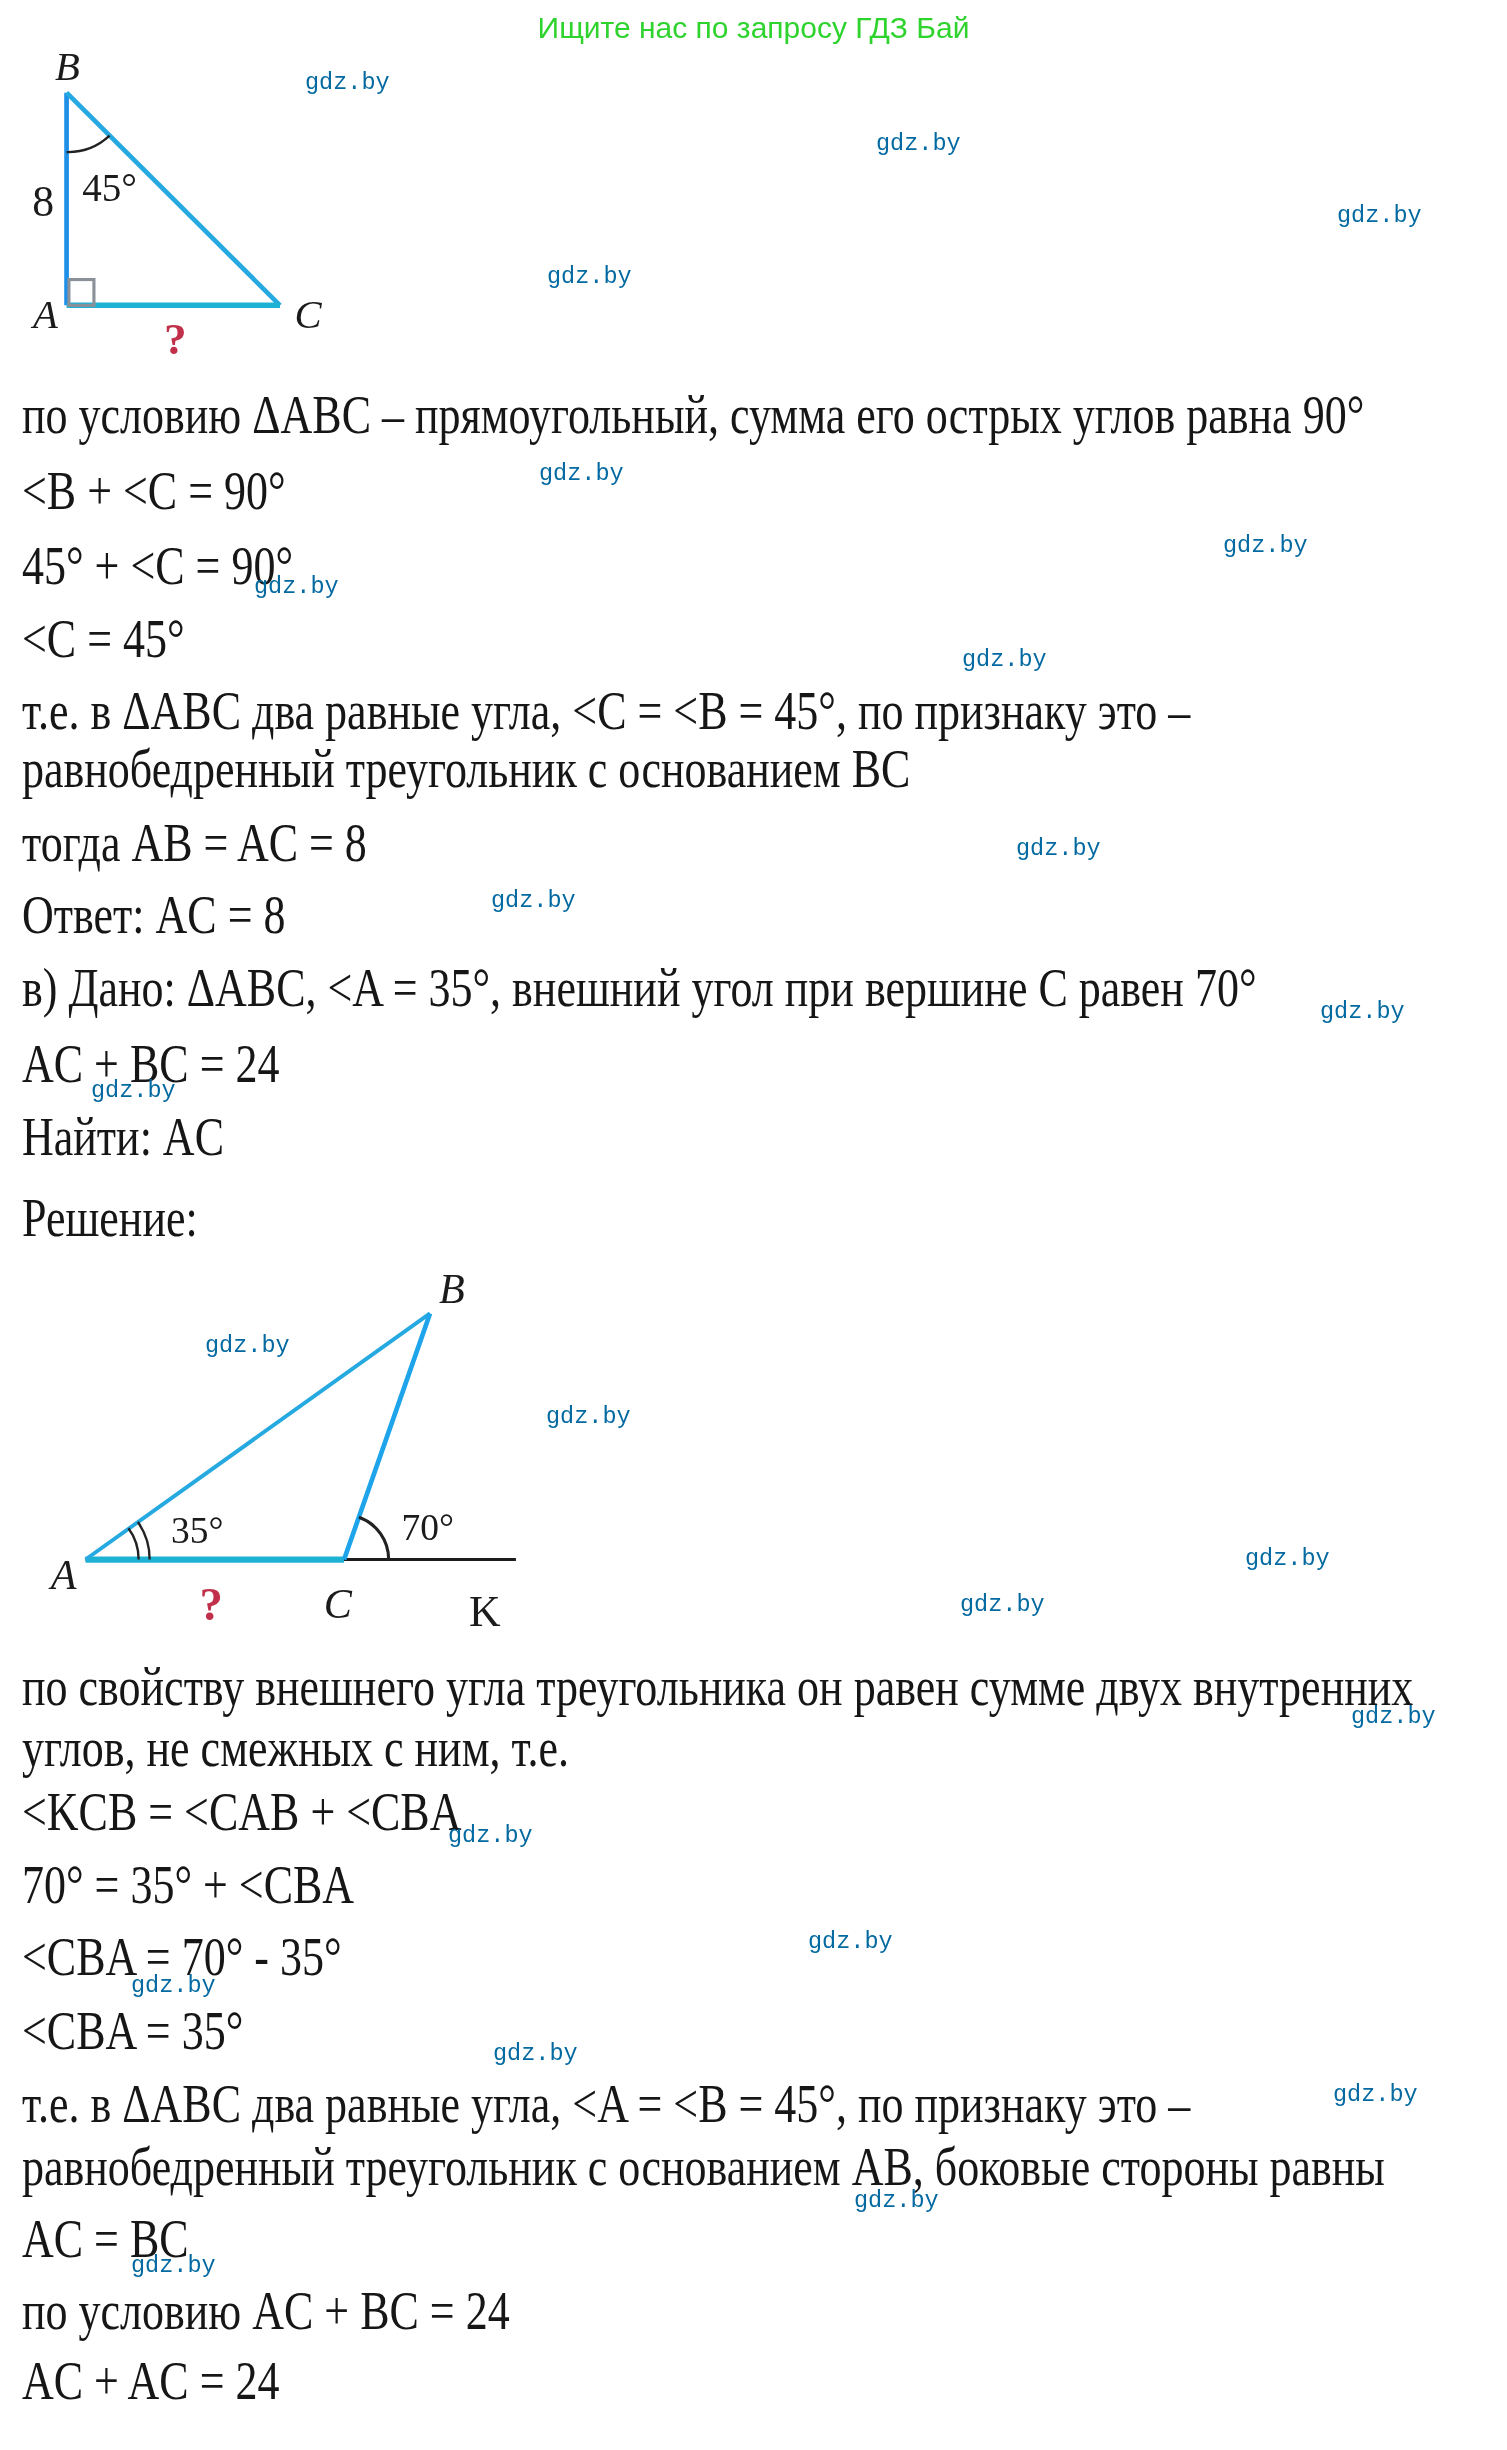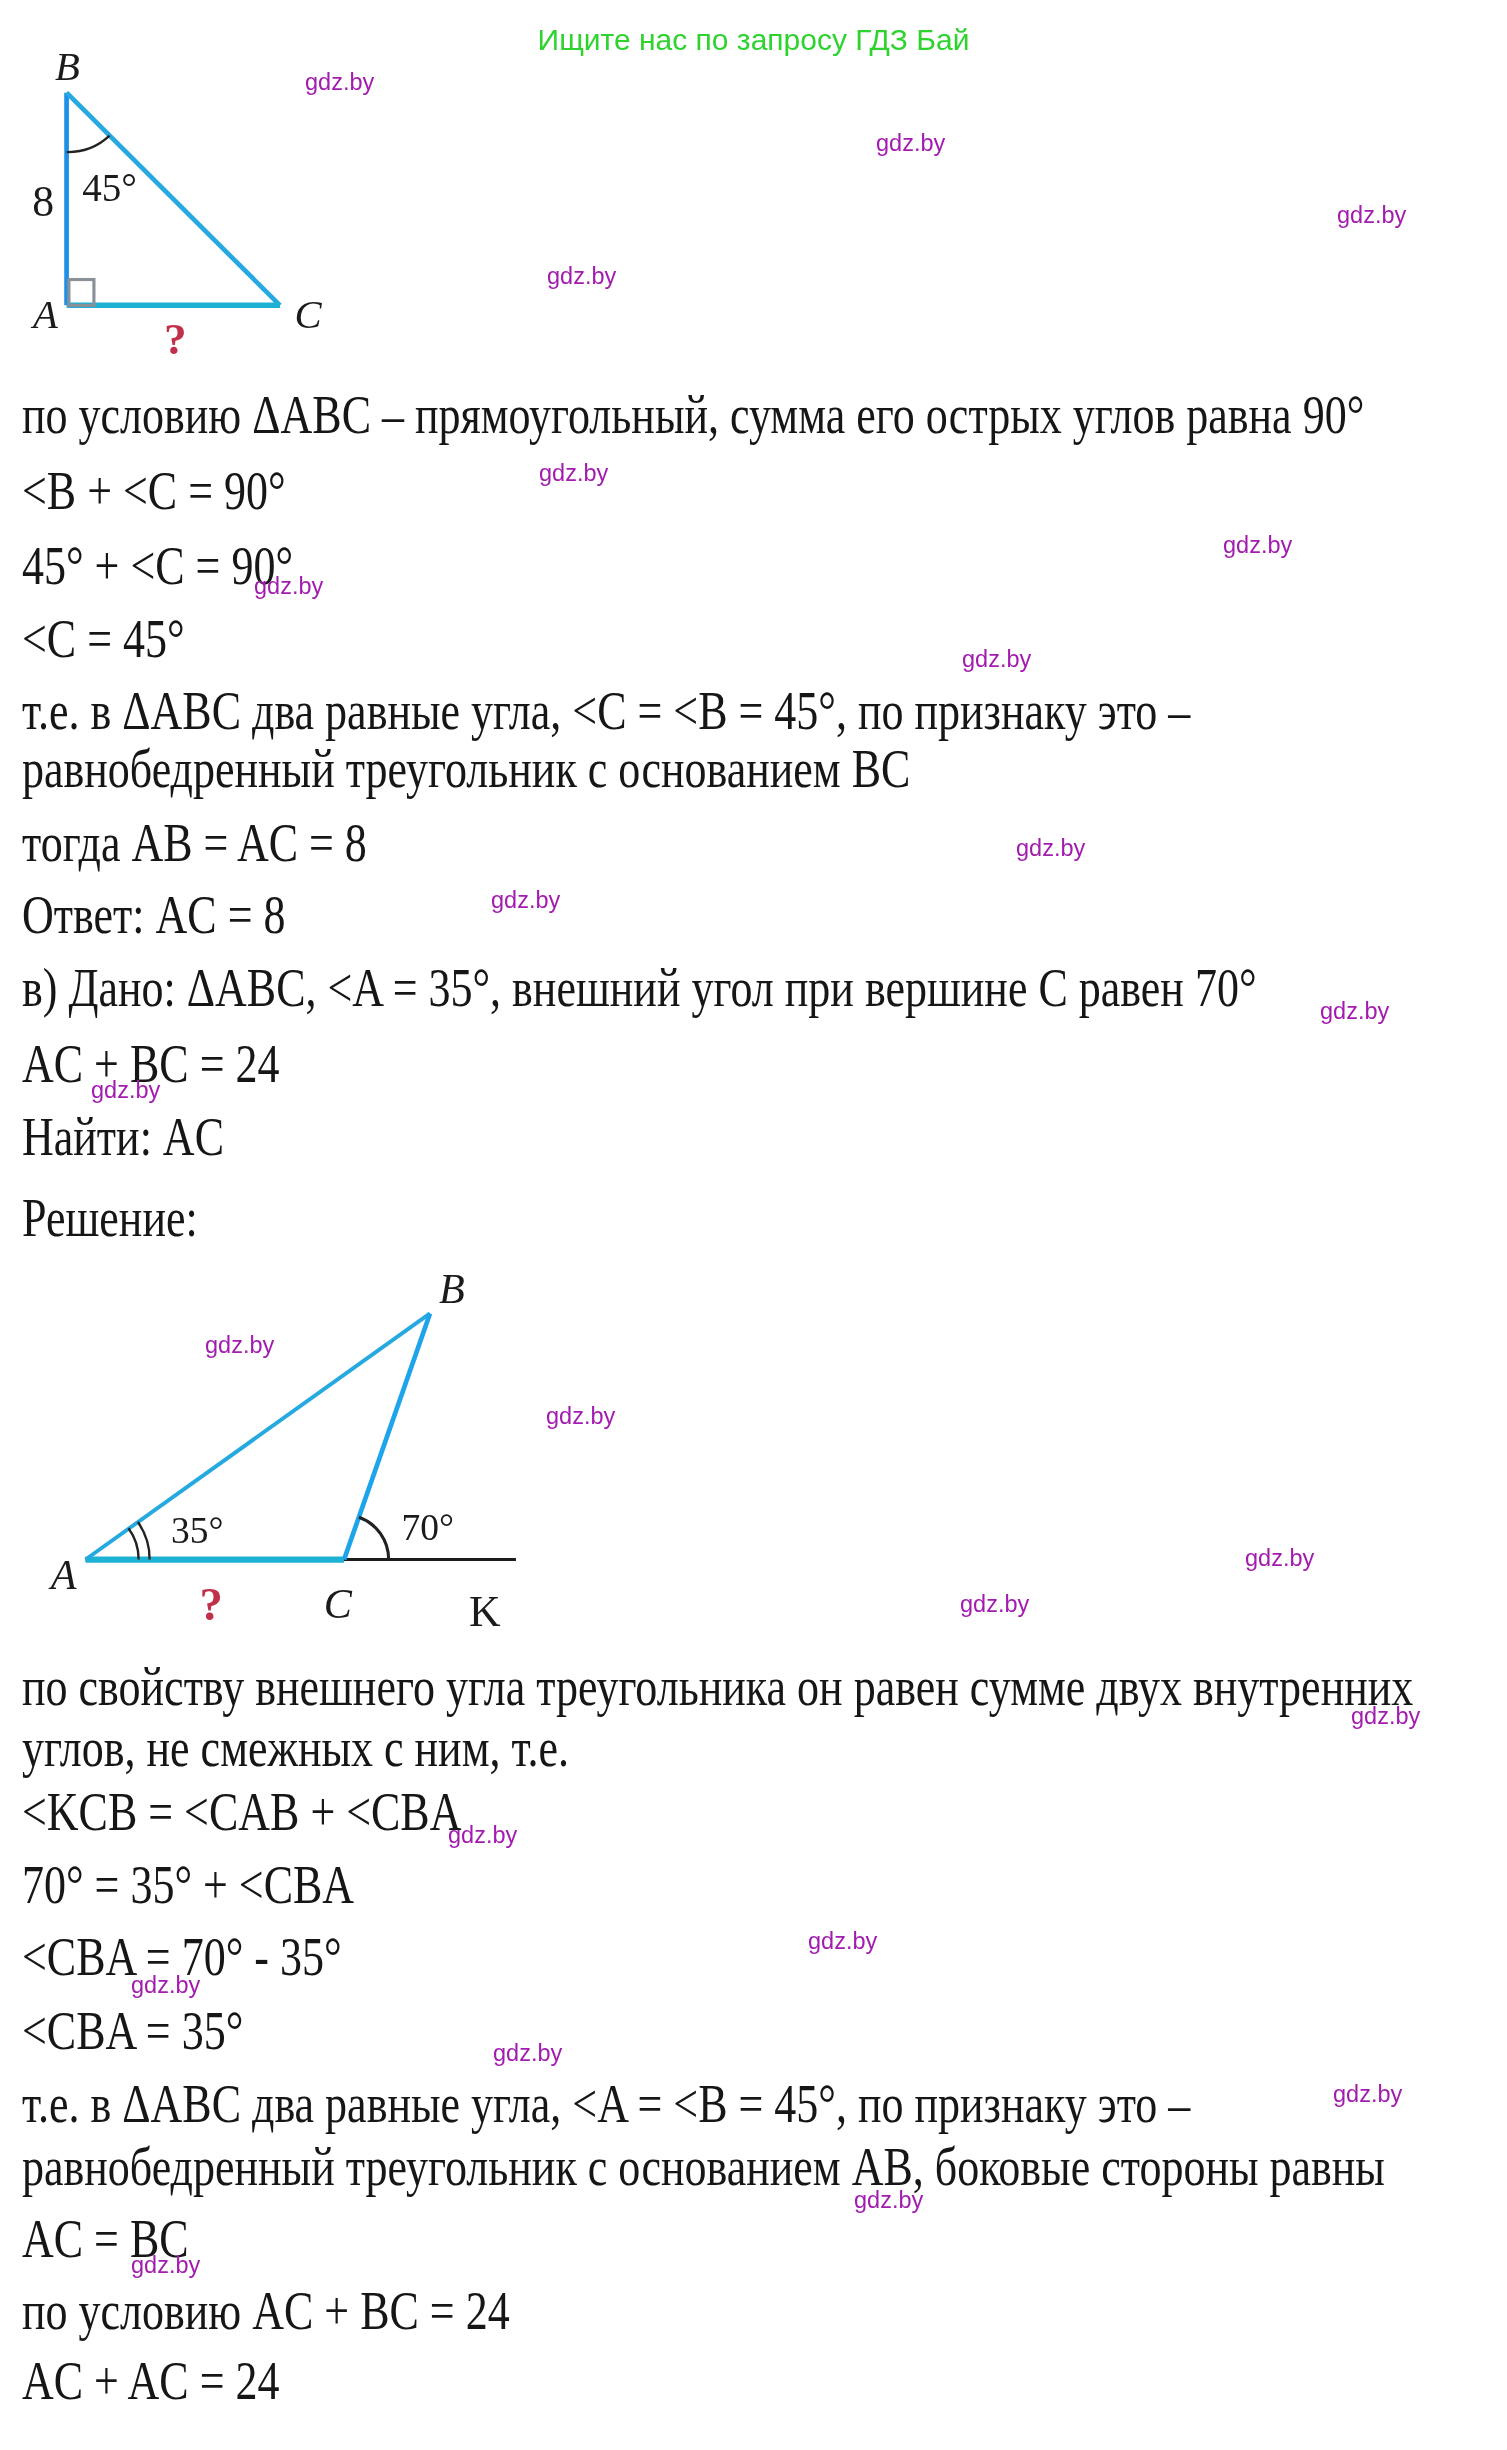--- a/index.html
+++ b/index.html
@@ -7,21 +7,21 @@
     position:relative;
     width:1507px;
     height:2450px;
     background:#ffffff;
     overflow:hidden;
     font-family:"Liberation Serif", serif;
   }
   
   .promo{
     position:absolute;
-    top:23px; left:0; width:100%;
+    top:11px; left:0; width:100%;
     text-align:center;
     font-family:"Liberation Sans", sans-serif;
     font-size:30px;
     color:#2ed32e;
     white-space:nowrap;
   }
   
   .t{
     position:absolute;
     left:22px;
@@ -29,23 +29,23 @@
     font-size:55px;
     line-height:1;
     color:#161616;
     white-space:nowrap;
     transform:scaleX(0.80);
     transform-origin:0 0;
   }
   
   .wm{
     position:absolute;
-    font-family:Liberation Sans, sans-serif;
+    font-family:Liberation Mono, monospace;
     font-size:23.5px;
-    color:#a21caf;
+    color:#0369a1;
     white-space:nowrap;
   }
   
   .footer{
     position:absolute;
     top:2409px; left:0; width:100%;
     text-align:center;
     font-family:"Liberation Sans", sans-serif;
     font-size:31px;
     color:#5c1f9c;

